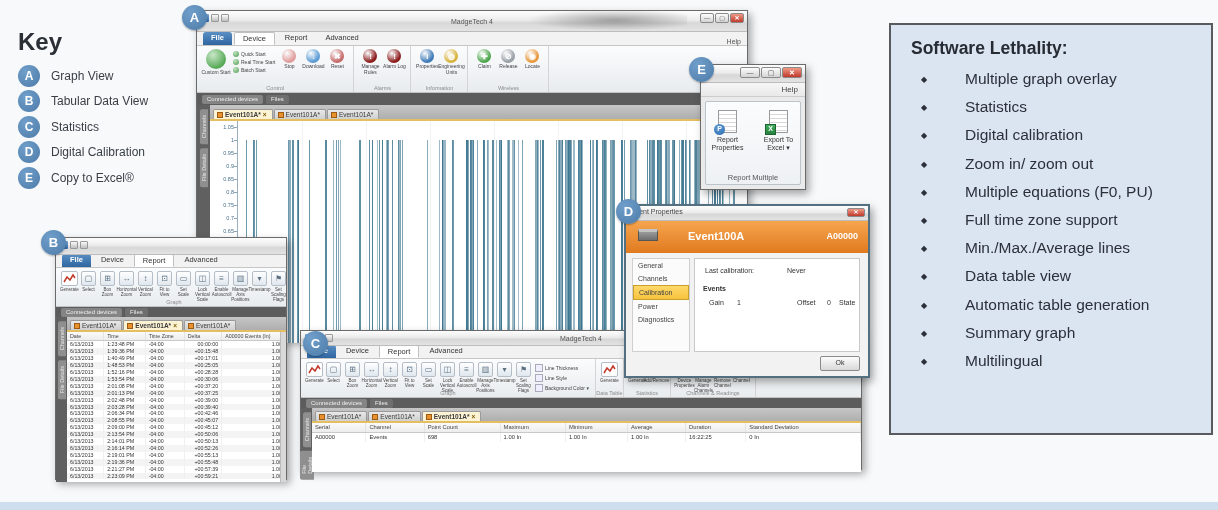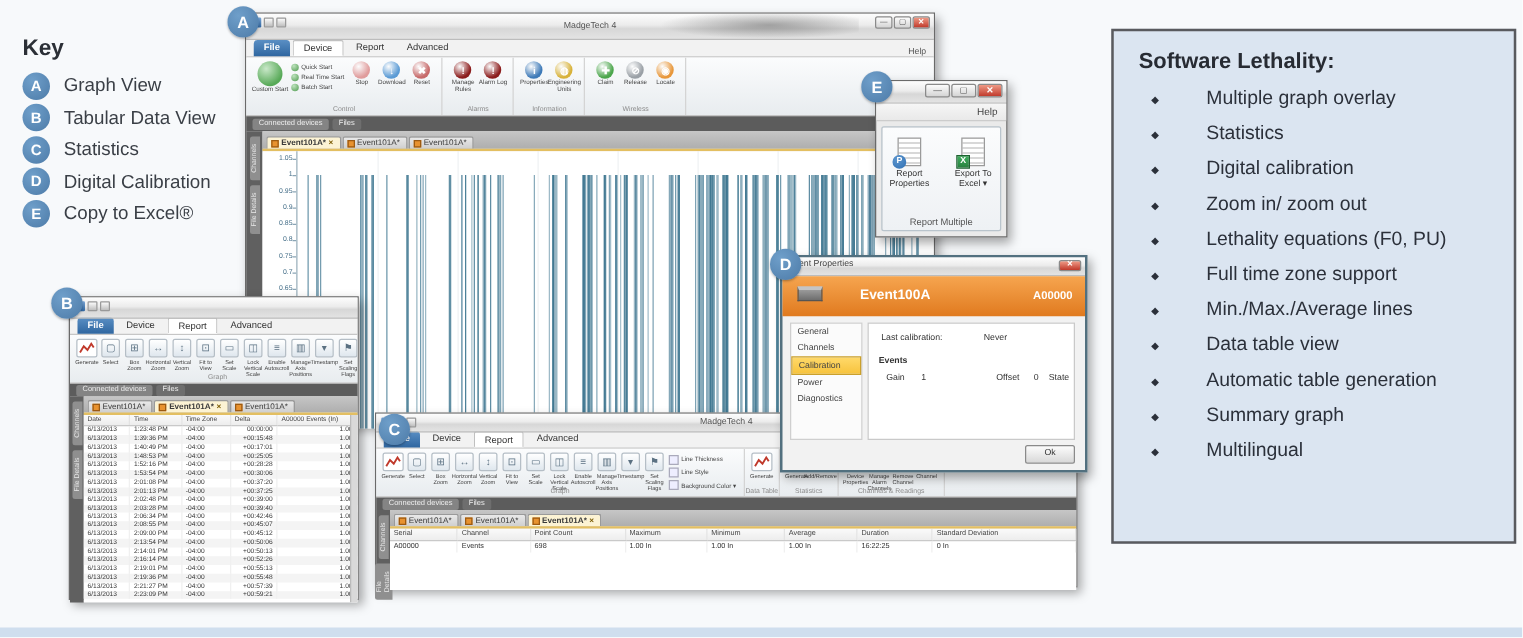--- a/index.html
+++ b/index.html
@@ -1,25 +1,25 @@
 <!DOCTYPE html>
 <html style="--badge: #4d7ba8; --features_bg: #dbe5f1; --features_border: #595a5e; --orange: #e8922f; --line: #3e7690; --gold: #e3bf62; --tab_active: #fcf3d4;"><head>
 <meta charset="utf-8">
 <style>
   html,body{margin:0;padding:0;background:#fff;}
   #canvas{position:relative;width:1218px;height:510px;background:#f7f9fb;overflow:hidden;
           font-family:"Liberation Sans",sans-serif;}
 
   
   .key{position:absolute;left:18px;top:28px;}
-  .key-title{font-size:18px;font-weight:bold;color:#2b2f36;margin-bottom:7px;}
+  .key-title{font-size:24px;font-weight:bold;color:#2b2f36;margin-bottom:7px;}
   .key-item{display:flex;align-items:center;gap:11px;height:25.5px;}
   .badge-sm{width:22px;height:22px;border-radius:50%;background:radial-gradient(circle at 35% 30%, #6f9fca, var(--badge));
             color:#fff;font-weight:bold;font-size:12px;display:flex;align-items:center;justify-content:center;flex:0 0 22px;}
-  .key-label{font-size:15px;color:#3a3f46;}
+  .key-label{font-size:12px;color:#3a3f46;}
 
   
   .features{position:absolute;left:889px;top:23px;width:324px;height:412px;box-sizing:border-box;
             background:var(--features_bg);border:2px solid var(--features_border);padding:13px 8px 0 20px;}
   .features-title{font-size:17.5px;font-weight:bold;color:#272b33;margin-bottom:6px;}
   .features ul{list-style:none;margin:0;padding:0;}
   .features li{position:relative;font-size:15.5px;color:#2b303a;line-height:28.2px;padding-left:54px;}
   .features li::before{content:"◆";position:absolute;left:10px;top:1px;font-size:8px;color:#2b303a;}
 
   
@@ -1058,21 +1058,21 @@
       </div>
   </div>
 
   <div class="features">
     <div class="features-title">Software Lethality:</div>
     <ul id="features-list">
         <li>Multiple graph overlay</li>
         <li>Statistics</li>
         <li>Digital calibration</li>
         <li>Zoom in/ zoom out</li>
-        <li>Lethality equations (F0, PU)</li>
+        <li>Multiple equations (F0, PU)</li>
         <li>Full time zone support</li>
         <li>Min./Max./Average lines</li>
         <li>Data table view</li>
         <li>Automatic table generation</li>
         <li>Summary graph</li>
         <li>Multilingual</li>
       </ul>
   </div>
 
   <div class="badge" style="left:182px;top:5px;">A</div>

